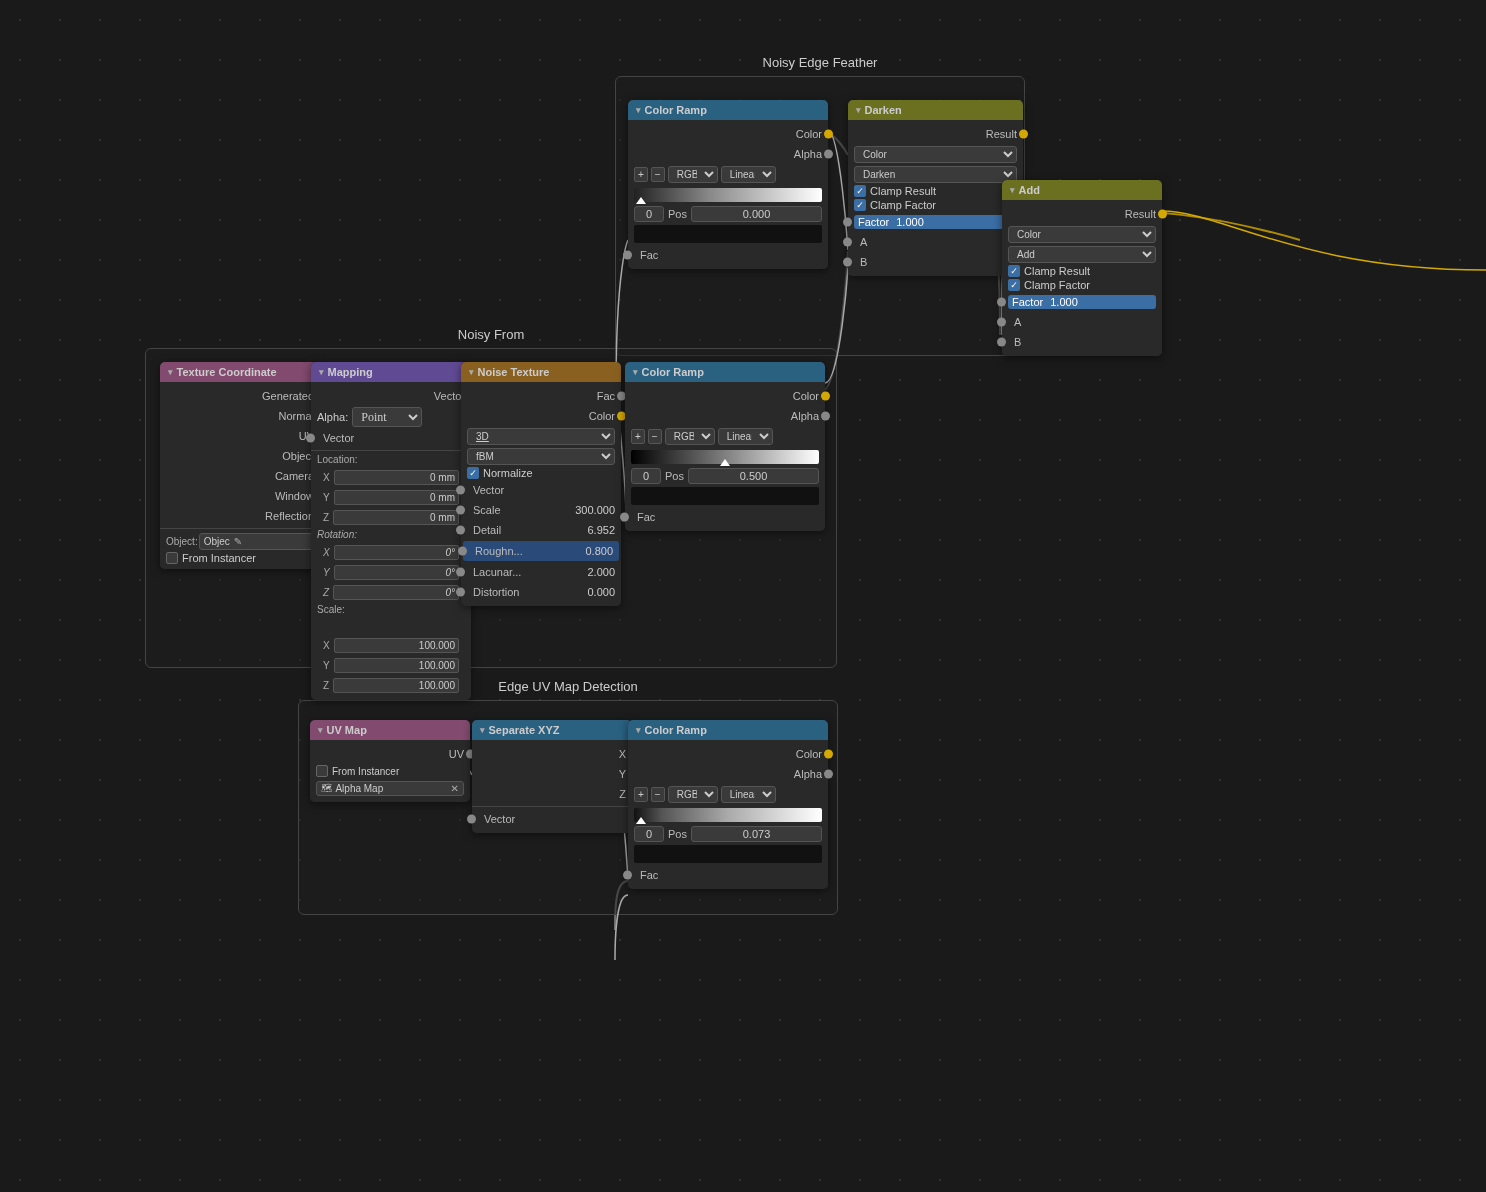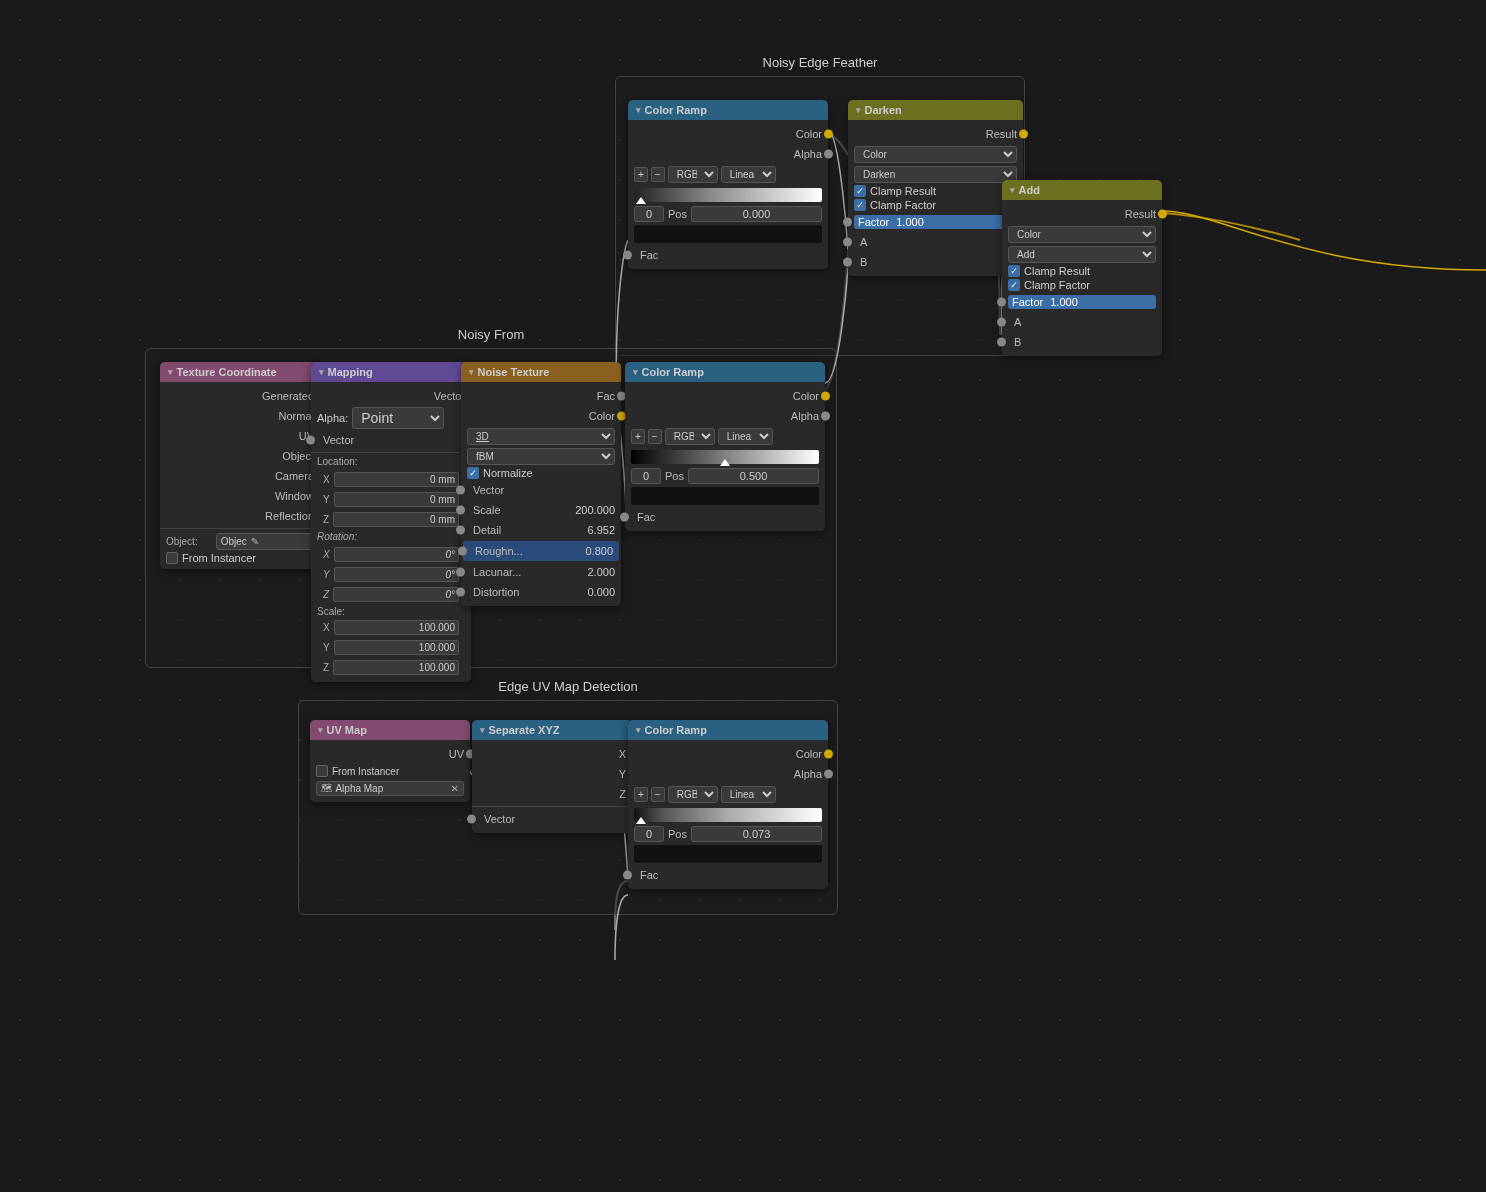--- a/index.html
+++ b/index.html
@@ -341,21 +341,21 @@
       <div class="node-row">
         <span class="node-row-label" style="text-align:right; width:100%;">Window</span>
         <span class="socket sock-gray socket-right"></span>
       </div>
       <div class="node-row">
         <span class="node-row-label" style="text-align:right; width:100%;">Reflection</span>
         <span class="socket sock-gray socket-right"></span>
       </div>
       <div class="node-divider"></div>
       <div class="node-row">
-        <span style="font-size:10px; color:#aaa; margin-right:18px;text-align:center;">Object:</span>
+        <span style="font-size:10px; color:#aaa; margin-right:1px;text-align:center;">Object:</span>
         <div class="object-field" style="flex:1;">
           <span style="font-size:10px;">Objec</span>
           <span style="font-size:10px; color:#aaa;">✎</span>
         </div>
       </div>
       <div class="checkbox-row">
         <div class="checkbox-box" style="background:#3a3a3a; border:1px solid #666;"></div>
         <span style="font-size:11px;">From Instancer</span>
       </div>
     </div>
@@ -366,21 +366,21 @@
       <span class="collapse-arrow">▾</span>
       <span>Mapping</span>
     </div>
     <div class="node-body">
       <div class="node-row">
         <span class="node-row-label" style="text-align:right; width:100%;">Vector</span>
         <span class="socket sock-gray socket-right"></span>
       </div>
       <div class="node-row">
         <span style="margin-right:4px; font-size:11px;">Alpha:</span>
-        <select class="node-dropdown" style="width:92px; font-size:14px;">
+        <select class="node-dropdown" style="width:70px; font-size:12px;font-family:Liberation Serif, serif;">
           <option>Point</option>
         </select>
       </div>
       <div class="node-row">
         <span class="socket sock-gray socket-left"></span>
         <span class="node-row-label" style="padding-left:6px;">Vector</span>
       </div>
       <div class="node-divider"></div>
       <div style="padding:1px 6px;">
         <div style="font-size:10px; color:#aaa; margin-bottom:2px;">Location:</div>
@@ -406,21 +406,21 @@
         <div class="node-row" style="gap:4px;">
           <span style="font-size:10px; color:#aaa;">Y</span>
           <span style="flex:1; background:#3a3a3a; border:1px solid #555; border-radius:2px; padding:1px 3px; font-size:10px; text-align:right;">0°</span>
         </div>
         <div class="node-row" style="gap:4px;">
           <span style="font-size:10px; color:#aaa;">Z</span>
           <span style="flex:1; background:#3a3a3a; border:1px solid #555; border-radius:2px; padding:1px 3px; font-size:10px; text-align:right;">0°</span>
         </div>
       </div>
       <div style="padding:1px 6px;">
-        <div style="font-size:10px; color:#aaa; margin-bottom:0;">Scale:</div>
+        <div style="font-size:10px; color:#aaa; margin-bottom:20px;">Scale:</div>
         <div class="node-row" style="gap:4px;">
           <span style="font-size:10px; color:#aaa;">X</span>
           <span style="flex:1; background:#3a3a3a; border:1px solid #555; border-radius:2px; padding:1px 3px; font-size:10px; text-align:right;">100.000</span>
         </div>
         <div class="node-row" style="gap:4px;">
           <span style="font-size:10px; color:#aaa;">Y</span>
           <span style="flex:1; background:#3a3a3a; border:1px solid #555; border-radius:2px; padding:1px 3px; font-size:10px; text-align:right;">100.000</span>
         </div>
         <div class="node-row" style="gap:4px;">
           <span style="font-size:10px; color:#aaa;">Z</span>
@@ -458,21 +458,21 @@
         <div class="checkbox-box">✓</div>
         <span>Normalize</span>
       </div>
       <div class="node-row">
         <span class="socket sock-gray socket-left"></span>
         <span class="node-row-label" style="padding-left:6px;">Vector</span>
       </div>
       <div class="node-row">
         <span class="socket sock-gray socket-left"></span>
         <span class="node-row-label" style="padding-left:6px; flex:1;">Scale</span>
-        <span class="node-row-value">200.000</span>
+        <span class="node-row-value">300.000</span>
       </div>
       <div class="node-row">
         <span class="socket sock-gray socket-left"></span>
         <span class="node-row-label" style="padding-left:6px; flex:1;">Detail</span>
         <span class="node-row-value">6.952</span>
       </div>
       <div class="node-row" style="background:#2a4a7a; border-radius:3px; margin:1px 2px;">
         <span class="socket sock-gray socket-left"></span>
         <span class="node-row-label" style="padding-left:6px; flex:1;">Roughn...</span>
         <span class="node-row-value">0.800</span>

